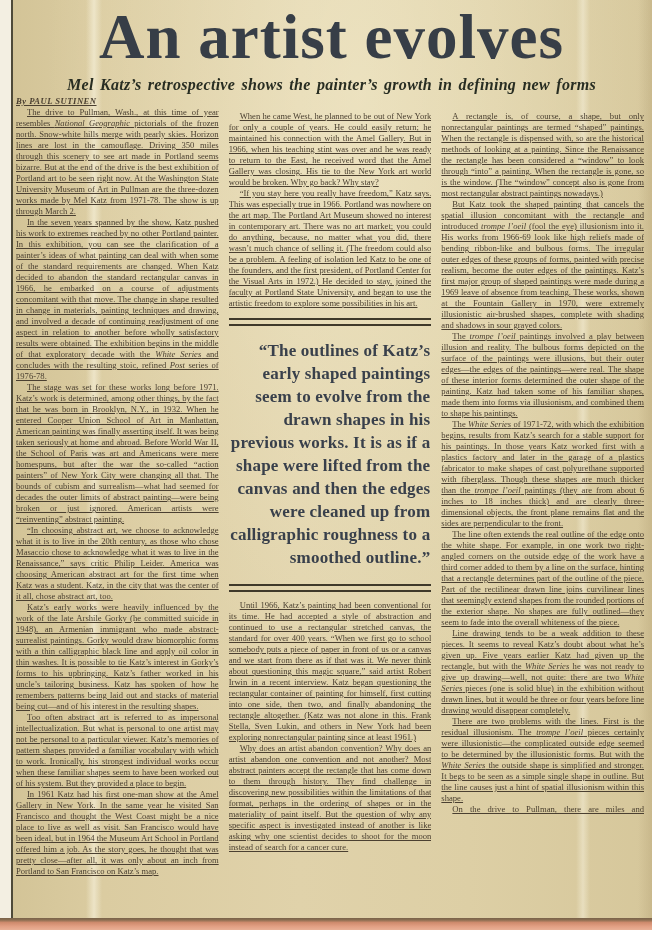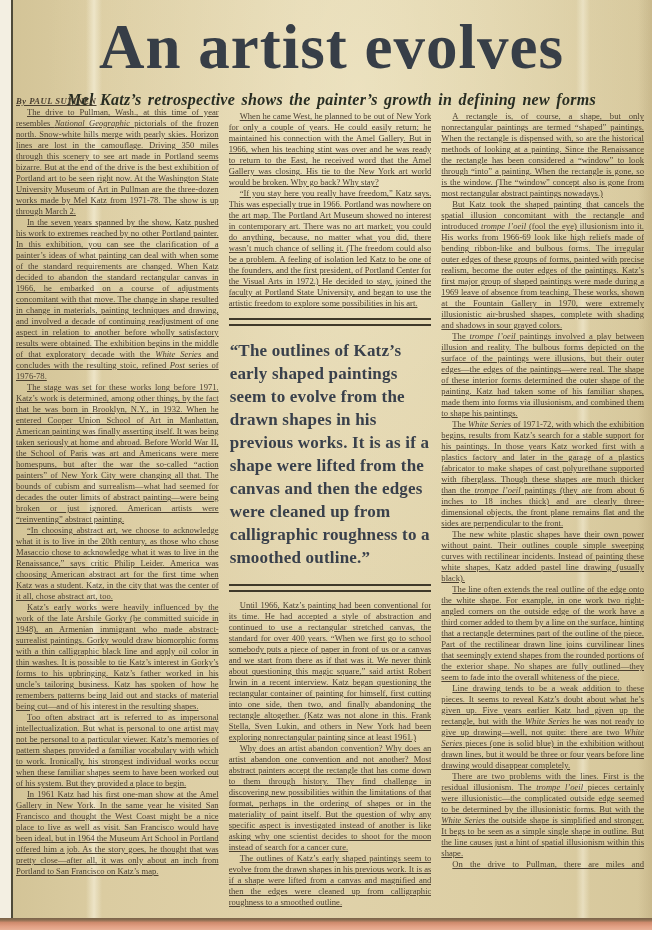--- a/index.html
+++ b/index.html
@@ -17,21 +17,21 @@
   .edge-left {
     position:absolute; left:0; top:0; bottom:0; width:11px; z-index:3;
     background:#f3efe2; border-right:2px solid #4e4a39;
   }
   .edge-bottom {
     position:absolute; left:0; right:0; bottom:0; height:12px; z-index:4;
     background:linear-gradient(180deg, #79634a 0%, #8a6d50 16%, #cf8b6d 38%, #e2a084 70%, #e9b096 100%);
   }
   header { position:absolute; left:13px; right:2px; top:0; text-align:center; z-index:2; }
   h1.headline {
-    margin:12px; padding-top:3px;
+    margin:2px; padding-top:3px;
     font-size:63px; line-height:1.02; font-weight:700; letter-spacing:1px;
     color:#373e47;
   }
   .subhead {
     margin:7px 10px 0; font-size:16px; font-weight:700; font-style:italic;
     color:#282d22; letter-spacing:0.3px; word-spacing:2px;text-align:center;
   }
   .columns {
     position:absolute; left:16px; right:8px; top:96px; bottom:13px;
     display:flex; gap:10px; z-index:2;
@@ -44,21 +44,21 @@
   }
   .col p {
     margin:0; text-indent:11px; text-align:justify;
     font-size:8.6px; line-height:11px; color:#4b4031;text-decoration:underline;
   }
   .col p.force-justify { text-align-last:justify; }
   .double-rule { height:4px; border-top:2px solid #3f392a; border-bottom:2px solid #3f392a; }
   .rule-top { margin:9px 0 0; }
   .rule-bottom { margin:0 0 8px; }
   blockquote.pull-quote {
-    margin:0; padding:13px 1px 15px; text-align:left;
+    margin:0; padding:13px 1px 15px; text-align:right;
     font-size:17px; line-height:23px; font-weight:700; color:#39404b;
     letter-spacing:0.2px;
   }
 </style>
 </head>
 <body>
 
 <div class="page">
 
   <div class="overlay crease-a"></div>
@@ -86,29 +86,27 @@
     </section>
 
     <section class="col col-pad">
       <p>When he came West, he planned to be out of New York for only a couple of years. He could easily return; he maintained his connection with the Amel Gallery. But in 1966, when his teaching stint was over and he was ready to return to the East, he received word that the Amel Gallery was closing. His tie to the New York art world would be broken. Why go back? Why stay?</p>
       <p>“If you stay here you really have freedom,” Katz says. This was especially true in 1966. Portland was nowhere on the art map. The Portland Art Museum showed no interest in contemporary art. There was no art market; you could do anything, because, no matter what you did, there wasn’t much chance of selling it. (The freedom could also be a problem. A feeling of isolation led Katz to be one of the founders, and the first president, of Portland Center for the Visual Arts in 1972.) He decided to stay, joined the faculty at Portland State University, and began to use the artistic freedom to explore some possibilities in his art.</p>
       <div class="double-rule rule-top"></div>
       <blockquote class="pull-quote">“The outlines of Katz’s early shaped paintings seem to evolve from the drawn shapes in his previous works. It is as if a shape were lifted from the canvas and then the edges were cleaned up from calligraphic roughness to a smoothed outline.”</blockquote>
       <div class="double-rule rule-bottom"></div>
       <p>Until 1966, Katz’s painting had been conventional for its time. He had accepted a style of abstraction and continued to use a rectangular stretched canvas, the standard for over 400 years. “When we first go to school somebody puts a piece of paper in front of us or a canvas and we start from there as if that was it. We never think about questioning this magic square,” said artist Robert Irwin in a recent interview. Katz began questioning the rectangular container of painting for himself, first cutting into one side, then two, and finally abandoning the rectangle altogether. (Katz was not alone in this. Frank Stella, Sven Lukin, and others in New York had been exploring nonrectangular painting since at least 1961.)</p>
       <p>Why does an artist abandon convention? Why does an artist abandon one convention and not another? Most abstract painters accept the rectangle that has come down to them through history. They find challenge in discovering new possibilities within the limitations of that format, perhaps in the ordering of shapes or in the materiality of paint itself. But the question of why any specific aspect is investigated instead of another is like asking why one scientist decides to shoot for the moon instead of search for a cancer cure.</p>
-      <p>The outlines of Katz’s early shaped paintings seem to evolve from the drawn shapes in his previous work. It is as if a shape were lifted from a canvas and magnified and then the edges were cleaned up from calligraphic roughness to a smoothed outline.</p>
     </section>
 
     <section class="col col-pad">
       <p>A rectangle is, of course, a shape, but only nonrectangular paintings are termed “shaped” paintings. When the rectangle is dispensed with, so are the historical methods of looking at a painting. Since the Renaissance the rectangle has been considered a “window” to look through “into” a painting. When the rectangle is gone, so is the window. (The “window” concept also is gone from most rectangular abstract paintings nowadays.)</p>
       <p>But Katz took the shaped painting that cancels the spatial illusion concomitant with the rectangle and introduced <i>trompe l’oeil</i> (fool the eye) illusionism into it. His works from 1966-69 look like high reliefs made of bending ribbon-like and bulbous forms. The irregular outer edges of these groups of forms, painted with precise realism, become the outer edges of the paintings. Katz’s first major group of shaped paintings were made during a 1969 leave of absence from teaching. These works, shown at the Fountain Gallery in 1970, were extremely illusionistic air-brushed shapes, complete with shading and shadows in sour grayed colors.</p>
       <p>The <i>trompe l’oeil</i> paintings involved a play between illusion and reality. The bulbous forms depicted on the surface of the paintings were illusions, but their outer edges—the edges of the paintings—were real. The shape of these interior forms determined the outer shape of the painting. Katz had taken some of his familiar shapes, made them into forms via illusionism, and combined them to shape his paintings.</p>
       <p>The <i>White Series</i> of 1971-72, with which the exhibition begins, results from Katz’s search for a stable support for his paintings. In those years Katz worked first with a plastics factory and later in the garage of a plastics fabricator to make shapes of cast polyurethane supported with fiberglass. Though these shapes are much thicker than the <i>trompe l’oeil</i> paintings (they are from about 6 inches to 18 inches thick) and are clearly three-dimensional objects, the front plane remains flat and the sides are perpendicular to the front.</p>
-      <p>The new white plastic shapes have their own power without paint. Their outlines couple simple sweeping curves with rectilinear incidents. Instead of painting these white shapes, Katz added pastel line drawing (usually black).</p>
       <p>The line often extends the real outline of the edge onto the white shape. For example, in one work two right-angled corners on the outside edge of the work have a third corner added to them by a line on the surface, hinting that a rectangle determines part of the outline of the piece. Part of the rectilinear drawn line joins curvilinear lines that seemingly extend shapes from the rounded portions of the exterior shape. No shapes are fully outlined—they seem to fade into the overall whiteness of the piece.</p>
       <p>Line drawing tends to be a weak addition to these pieces. It seems to reveal Katz’s doubt about what he’s given up. Five years earlier Katz had given up the rectangle, but with the <i>White Series</i> he was not ready to give up drawing—well, not quite: there are two <i>White Series</i> pieces (one is solid blue) in the exhibition without drawn lines, but it would be three or four years before line drawing would disappear completely.</p>
       <p>There are two problems with the lines. First is the residual illusionism. The <i>trompe l’oeil</i> pieces certainly were illusionistic—the complicated outside edge seemed to be determined by the illusionistic forms. But with the <i>White Series</i> the outside shape is simplified and stronger. It begs to be seen as a simple single shape in outline. But the line causes just a hint of spatial illusionism within this shape.</p>
       <p class="force-justify">On the drive to Pullman, there are miles and</p>
 
     </section>
 
   </main>
 </div>
 

